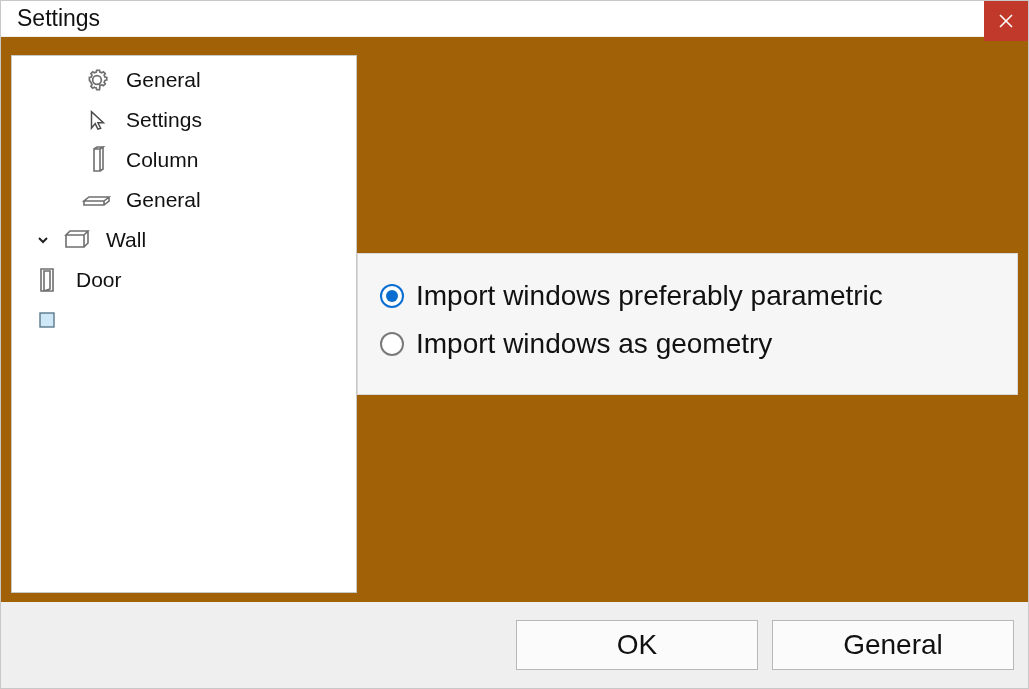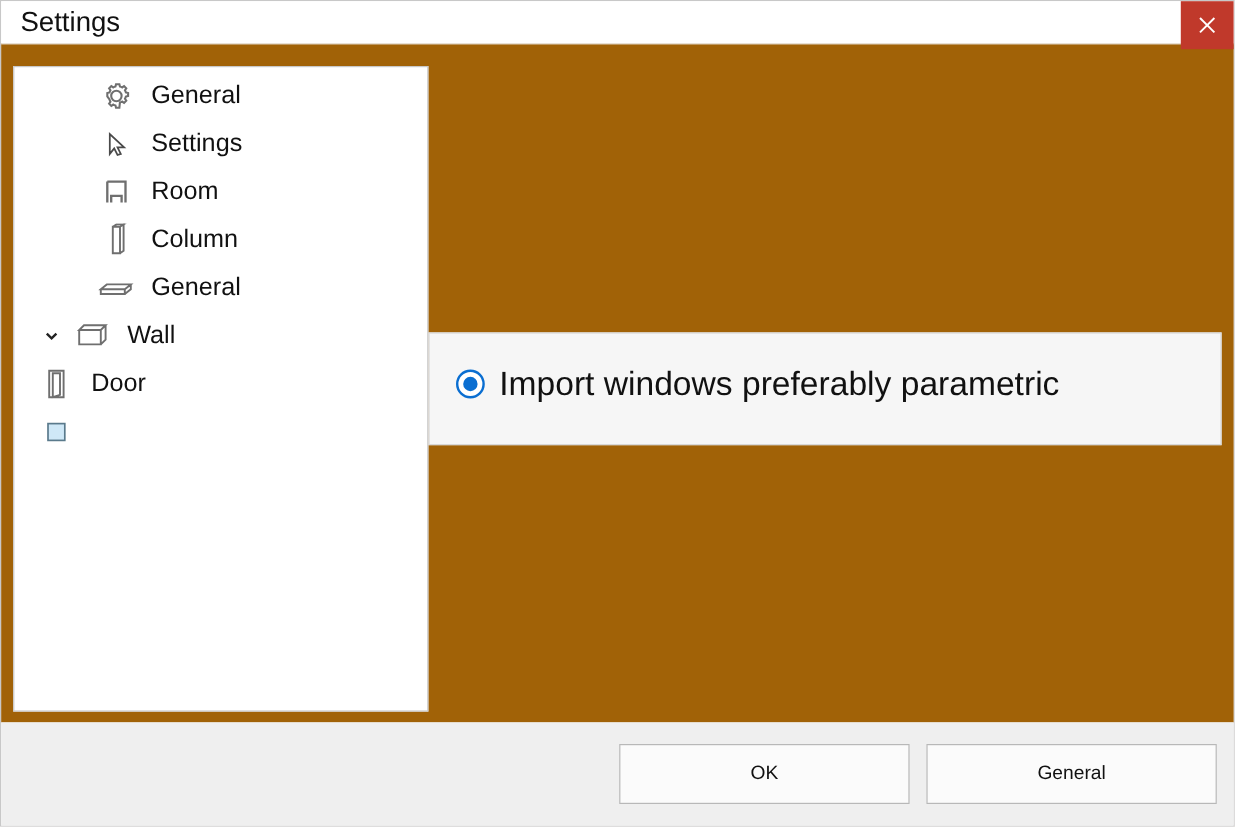--- a/index.html
+++ b/index.html
@@ -139,21 +139,21 @@
       justify-content:flex-end;
       align-items:center;
       gap: 14px;
       padding-right: 14px;
     }
     .btn {
       width: 242px;
       height: 50px;
       border: 1px solid #b8b8b8;
       background: #fbfbfb;
-      font-size: 16px;
+      font-size: 28px;
       color:#111;
       display:flex;
       align-items:center;
       justify-content:center;
       cursor:pointer;
     }
 
     svg { pointer-events:none; }
   </style>
 </head>
@@ -190,29 +190,20 @@
       <div class="tree-item indent1">
         <span class="chev"></span>
         <span class="icon">
           <svg width="22" height="26" viewBox="0 0 24 24">
               <path fill="none" stroke="#4a4a4a" stroke-width="1.6" d="M6 3l0 18 4-5 3 6 3-1-3-6 6 0z"></path>
             </svg>
         </span>
         <span class="label">Settings</span>
       </div>
 
-      <div class="tree-item indent1">
-        <span class="chev"></span>
-        <span class="icon">
-          <svg width="26" height="26" viewBox="0 0 24 24">
-              <path fill="none" stroke="#6f6f6f" stroke-width="1.8" d="M5 4 h14 v16 M5 4 v16 M8 20 v-5 h8 v5"></path>
-            </svg>
-        </span>
-        <span class="label">Room</span>
-      </div>
 
       <div class="tree-item indent1">
         <span class="chev"></span>
         <span class="icon">
           <svg width="20" height="28" viewBox="0 0 20 28">
               <path fill="none" stroke="#6f6f6f" stroke-width="1.6" d="M7 3 h6 v22 h-6 z M7 3 l3 -2 h6 l-3 2 M13 3 l3 -2 v22 l-3 2"></path>
             </svg>
         </span>
         <span class="label">Column</span>
       </div>
@@ -263,20 +254,24 @@
     <div class="content">
       <div class="panel">
 
         <div class="radio-row">
           <span class="radio checked">
               <span class="dot"></span>
             </span>
           <span>Import windows preferably parametric</span>
         </div>
 
+        <div class="radio-row">
+          <span class="radio"></span>
+          <span>Import windows as geometry</span>
+        </div>
 
       </div>
     </div>
 
   </div>
 
   <div class="footer">
     <div class="btn">
       <span>OK</span>
     </div>

